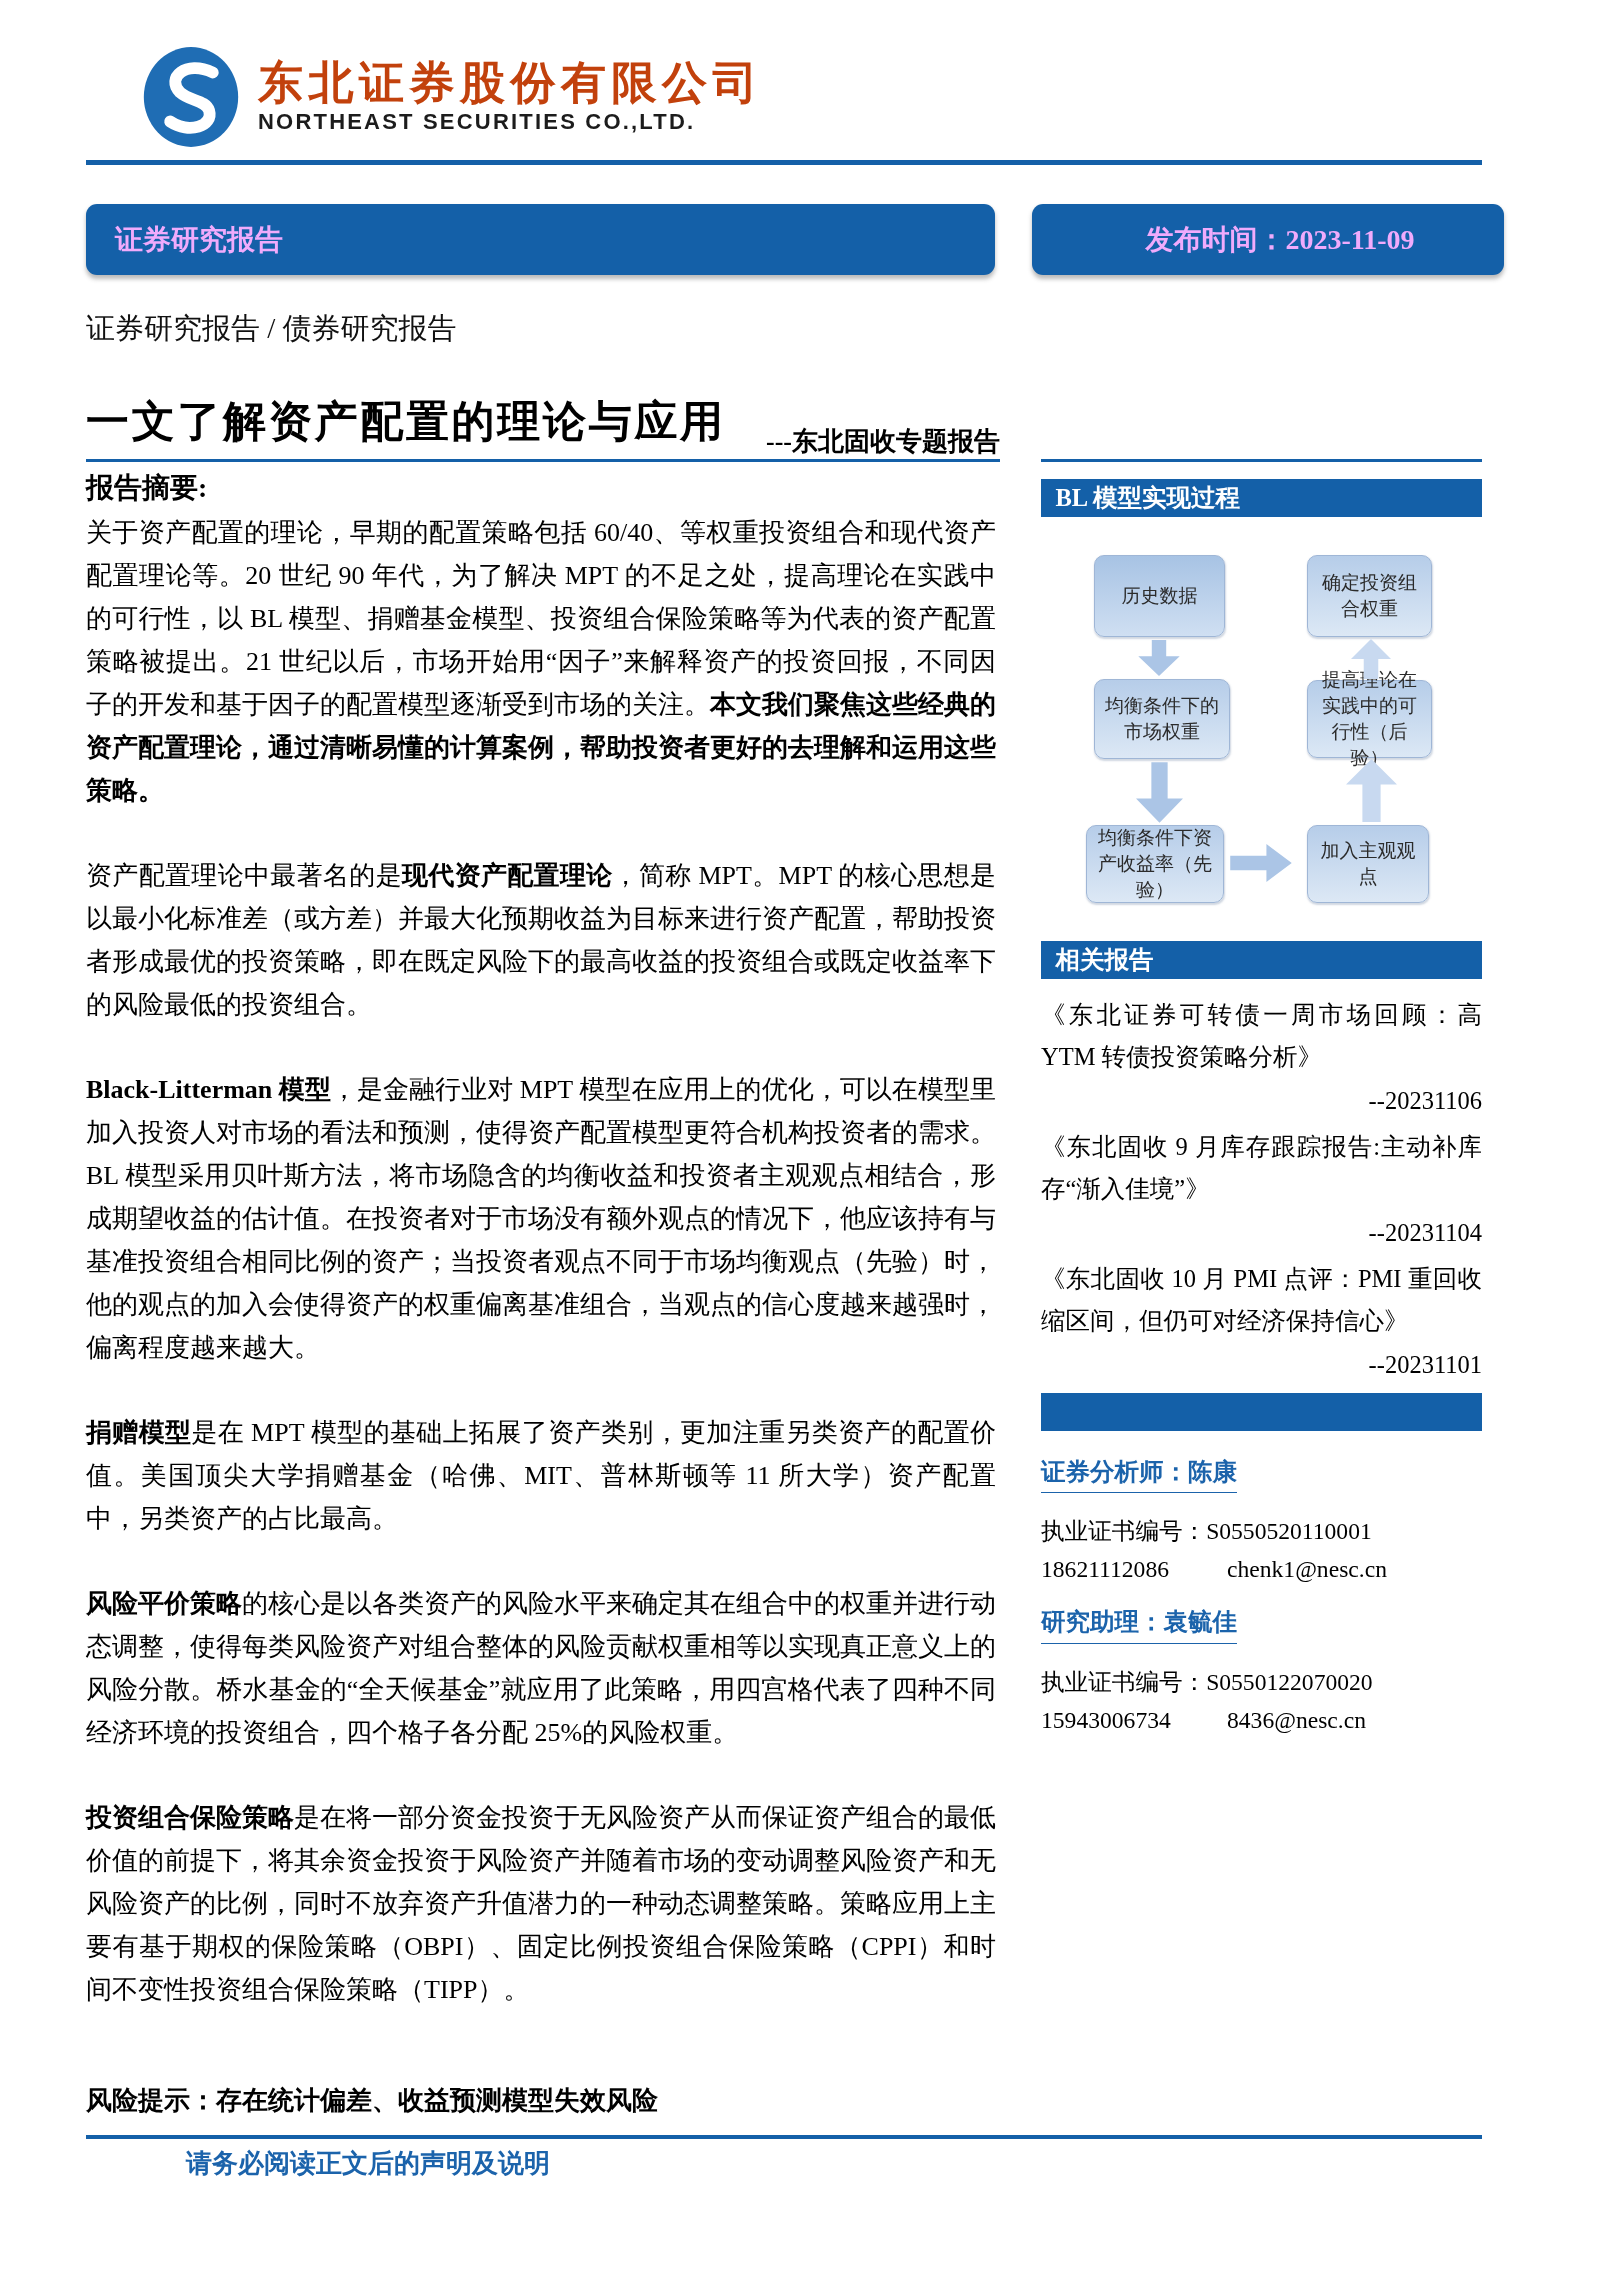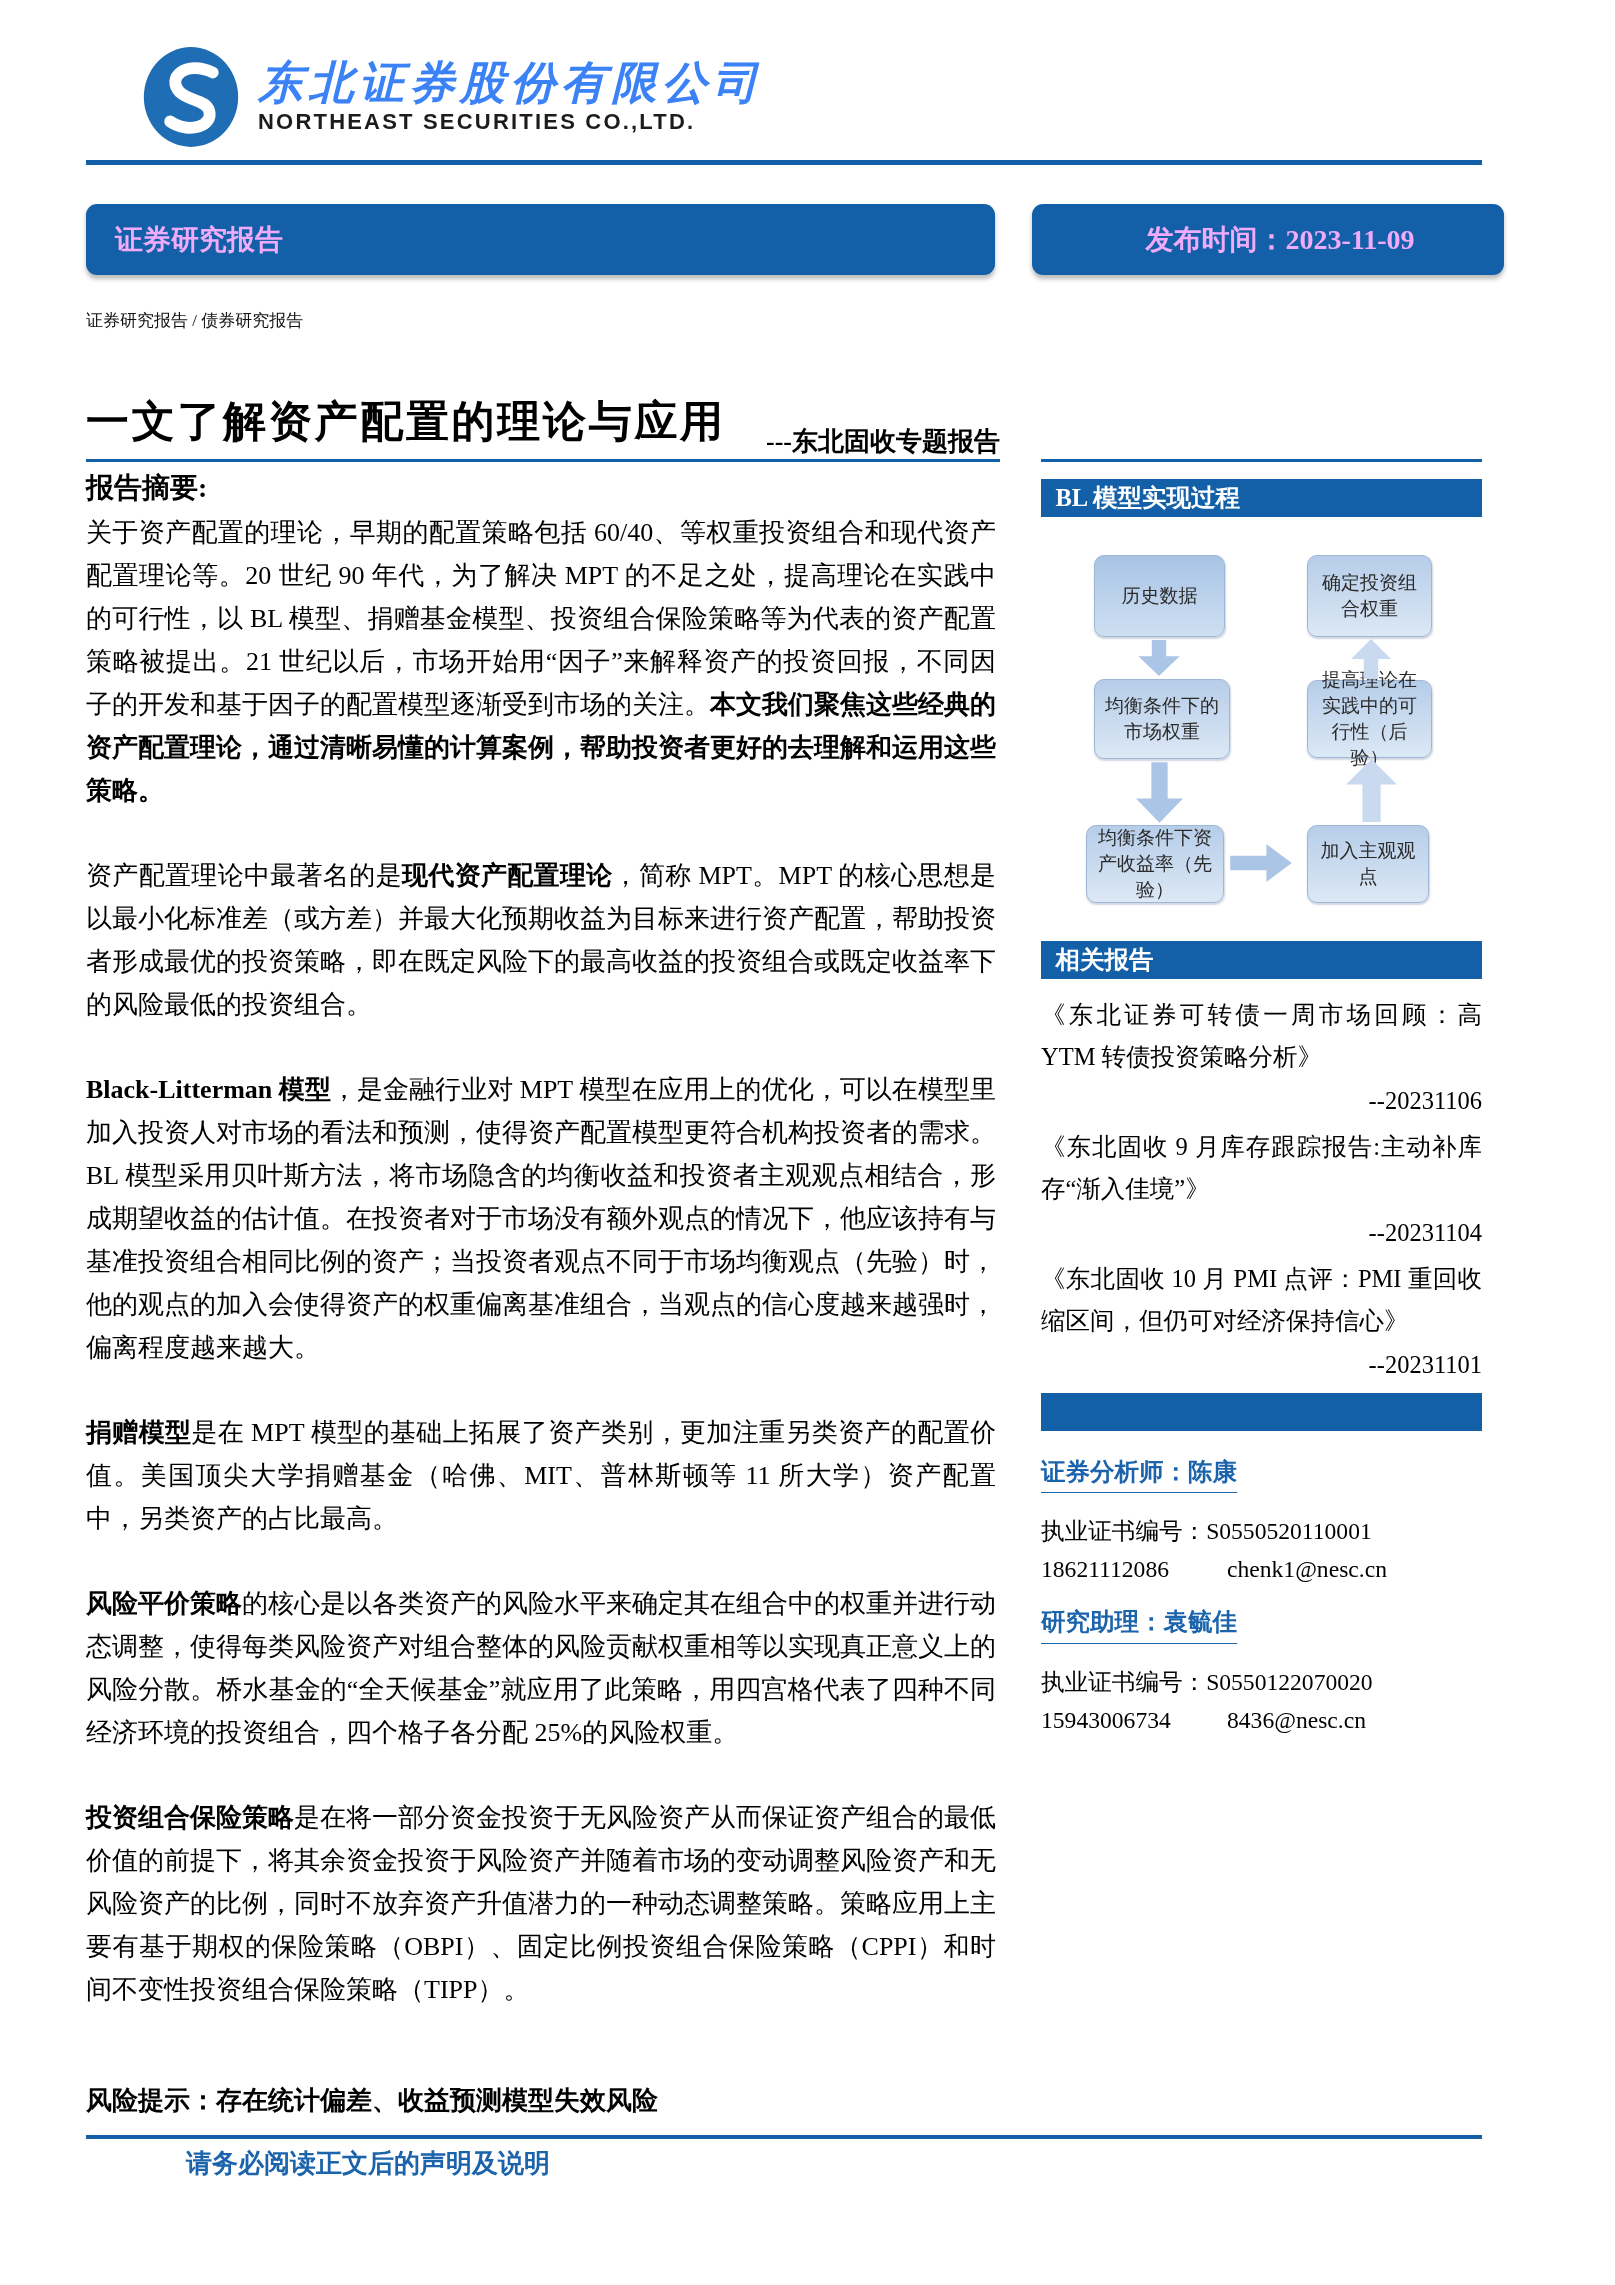--- a/index.html
+++ b/index.html
@@ -3,31 +3,31 @@
 <meta charset="utf-8">
 <style>
   html,body{margin:0;padding:0;background:#e8e8e8;}
   .page{
     position:relative;width:1616px;height:2286px;background:#ffffff;margin:0 auto;
     font-family:"Liberation Serif","DejaVu Serif",serif;color:#000;overflow:hidden;
   }
   
   .logo-row{position:absolute;left:142px;top:45px;display:flex;align-items:center;gap:18px;}
   .logo-text .cn{font-family:"Liberation Sans","DejaVu Sans",sans-serif;font-weight:700;
-    font-size:45px;letter-spacing:5.5px;color:#3b82f6;line-height:1.05;font-style:italic;}
+    font-size:45px;letter-spacing:5.5px;color:#c2410c;line-height:1.05;}
   .logo-text .en{font-family:"Liberation Sans","DejaVu Sans",sans-serif;font-weight:700;
     font-size:22px;letter-spacing:2.2px;color:#1c1c1c;margin-top:2.7px;}
   .logo-rule{position:absolute;left:86px;top:160px;width:1396px;height:4.5px;background:#1460a8;}
   
   .bar{position:absolute;top:204px;height:71px;background:#1460a8;border-radius:11px;
     color:#f0abfc;font-weight:700;font-size:28px;line-height:71px;
     box-shadow:0 3.6px 4.5px rgba(60,60,60,.35);}
   .bar-left{left:86px;width:909px;padding-left:29px;box-sizing:border-box;}
   .bar-right{left:1032px;width:448px;text-align:center;padding-left:24px;}
-  .breadcrumb{position:absolute;left:86px;top:309px;font-size:17px;color:#111;}
+  .breadcrumb{position:absolute;left:86px;top:309px;font-size:29px;color:#111;}
   
   .title{position:absolute;left:86px;top:364px;font-size:43px;font-weight:700;letter-spacing:2.7px;color:#000;}
   .subtitle{position:absolute;left:86px;top:424px;width:914px;text-align:right;font-size:26px;font-weight:700;}
   .rule-l{position:absolute;left:86px;top:459px;width:914px;height:2.7px;background:#1460a8;}
   .rule-r{position:absolute;left:1041px;top:459px;width:441px;height:2.7px;background:#1460a8;}
   .summary-h{position:absolute;left:86px;top:469px;font-size:28px;font-weight:700;}
   
   .body{position:absolute;left:86px;top:511px;width:914px;font-size:26px;line-height:43px;text-align:justify;}
   .body p{margin:0 4px 42px 0;}
   .body .b{font-weight:700;}

